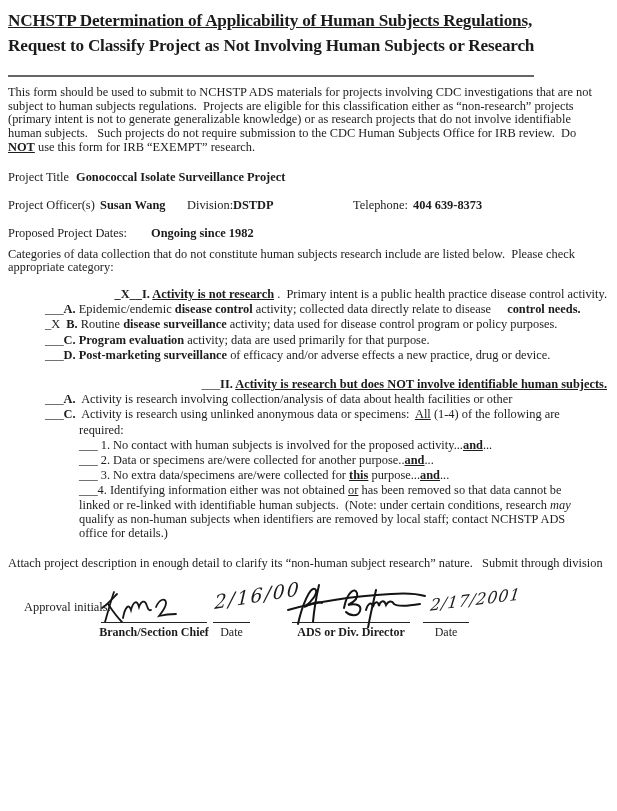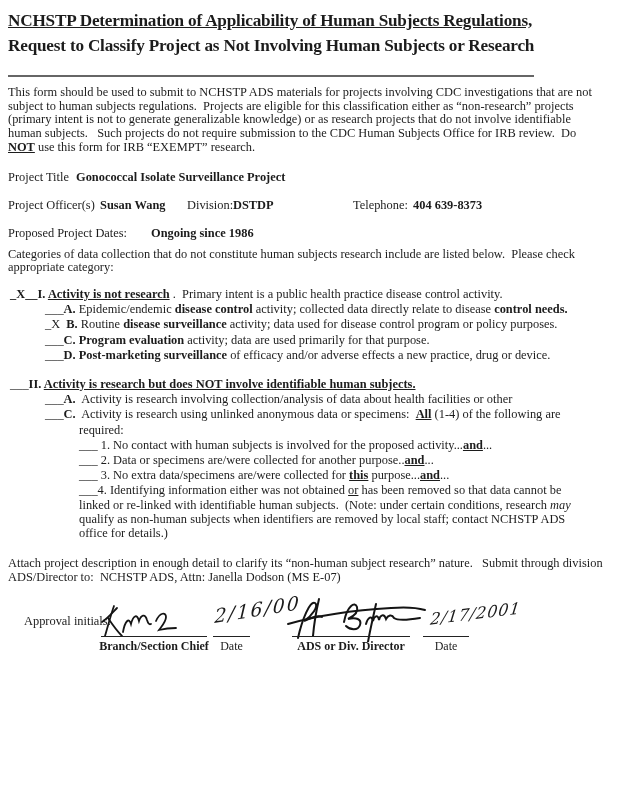--- a/index.html
+++ b/index.html
@@ -26,21 +26,21 @@
   .row-officer{margin-top:15px;}
   .row-dates{margin-top:15px;}
   .bold{font-weight:bold;}
   .categories{margin-top:9px;}
   .sec1{margin-top:12px;}
   .sec2{margin-top:14px;}
   .line{white-space:pre-wrap;line-height:15.2px;padding-left:8px;padding-right:10px;}
   .l1{padding-left:45px;}
   .l2{padding-left:79px;}
   .tight{line-height:14.2px;}
-  .outdent{padding-left:10px;}
+  .outdent{padding-left:10px;text-align:right;}
   .or-sep{font-weight:bold;padding-left:8px;margin-top:9px;line-height:15.2px;}
   .attach{margin-top:16px;}
   .attach .pline{line-height:14px;}
   .approval{position:relative;margin-top:14px;height:86px;}
   .approval .app-label{position:absolute;left:24px;top:16px;white-space:nowrap;}
   .sigline{position:absolute;top:38px;border-top:1.6px solid #222;}
   .siglabel{position:absolute;top:41px;text-align:center;font-size:12px;white-space:nowrap;}
   .sig-svg{position:absolute;}
   .hw{
     position:absolute;font-family:"DejaVu Serif",serif;font-style:italic;
@@ -76,54 +76,53 @@
     <span style="left:8px">Project Officer(s)</span>
     <span class="bold" style="left:100px">Susan Wang</span>
     <span style="left:187px">Division:</span>
     <span class="bold" style="left:233px">DSTDP</span>
     <span style="left:353px">Telephone:</span>
     <span class="bold" style="left:413px">404 639-8373</span>
   </div>
 
   <div class="fieldrow row-dates">
     <span style="left:8px">Proposed Project Dates:</span>
-    <span class="bold" style="left:151px">Ongoing since 1986</span>
+    <span class="bold" style="left:151px">Ongoing since 1982</span>
   </div>
 
   <div class="categories">
     <div class="pline">Categories of data collection that do not constitute human subjects research include are listed below.  Please check</div>
     <div class="pline">appropriate category:</div>
   </div>
 
   <section class="sec1">
     <div class="line outdent"><span style="font-weight: bold;">_X__I. </span><span style="font-weight: bold; text-decoration: underline;">Activity is not research</span><span> .  Primary intent is a public health practice disease control activity.</span></div>
-    <div class="line l1"><span>___</span><span style="font-weight: bold;">A.</span><span> Epidemic/endemic </span><span style="font-weight: bold;">disease control</span><span> activity; collected data directly relate to disease </span><span style="font-weight: bold;">control needs.</span></div>
+    <div class="line l1"><span>___</span><span style="font-weight: bold;">A.</span><span> Epidemic/endemic </span><span style="font-weight: bold;">disease control</span><span> activity; collected data directly relate to disease </span><span style="font-weight: bold; margin-left: 13px;">control needs.</span></div>
     <div class="line l1"><span>_X  </span><span style="font-weight: bold;">B.</span><span> Routine </span><span style="font-weight: bold;">disease surveillance</span><span> activity; data used for disease control program or policy purposes.</span></div>
     <div class="line l1"><span>___</span><span style="font-weight: bold;">C. Program evaluation</span><span> activity; data are used primarily for that purpose.</span></div>
     <div class="line l1"><span>___</span><span style="font-weight: bold;">D. Post-marketing surveillance</span><span> of efficacy and/or adverse effects a new practice, drug or device.</span></div>
   </section>
 
 
   <section class="sec2">
     <div class="line outdent"><span>___</span><span style="font-weight: bold;">II. </span><span style="font-weight: bold; text-decoration: underline;">Activity is research but does NOT involve identifiable human subjects.</span></div>
     <div class="line l1"><span>___</span><span style="font-weight: bold;">A.</span><span>  Activity is research involving collection/analysis of data about health facilities or other</span></div>
-    <div class="line l1"><span>___</span><span style="font-weight: bold;">C.</span><span>  Activity is research using unlinked anonymous data or specimens:  </span><span style="font-weight: bold; text-decoration: underline;">All</span><span> (1-4) of the following are</span></div>
+    <div class="line l1"><span>___</span><span style="font-weight: bold;">C.</span><span>  Activity is research using unlinked anonymous data or specimens:  </span><span style="font-weight: normal; text-decoration: underline;">All</span><span> (1-4) of the following are</span></div>
     <div class="line l2"><span>required:</span></div>
     <div class="line l2"><span>___</span><span> 1. No contact with human subjects is involved for the proposed activity...</span><span style="font-weight: bold; text-decoration: underline;">and</span><span>...</span></div>
     <div class="line l2"><span>___</span><span> 2. Data or specimens are/were collected for another purpose..</span><span style="font-weight: bold; text-decoration: underline;">and</span><span>...</span></div>
     <div class="line l2"><span>___</span><span> 3. No extra data/specimens are/were collected for </span><span style="font-weight: bold; text-decoration: underline;">this</span><span> purpose...</span><span style="font-weight: bold; text-decoration: underline;">and</span><span>...</span></div>
     <div class="line l2 tight"><span>___</span><span>4. Identifying information either was not obtained </span><span style="text-decoration: underline;">or</span><span> has been removed so that data cannot be</span></div>
     <div class="line l2 tight"><span>linked or re-linked with identifiable human subjects.  (Note: under certain conditions, research </span><span style="font-style: italic;">may</span></div>
     <div class="line l2 tight"><span>qualify as non-human subjects when identifiers are removed by local staff; contact NCHSTP ADS</span></div>
     <div class="line l2 tight"><span>office for details.)</span></div>
   </section>
 
   <div class="attach">
     <div class="pline">Attach project description in enough detail to clarify its “non-human subject research” nature.   Submit through division</div>
-    <div class="pline">ADS/Director to:  NCHSTP ADS, Attn: Janella Dodson (MS E-07)</div>
   </div>
 
   <div class="approval">
     <span class="app-label">Approval initials:</span>
 
     <svg class="sig-svg" style="left:98px;top:6px" width="90" height="34" viewBox="0 0 90 34">
       <g fill="none" stroke="#151515" stroke-width="1.8" stroke-linecap="round">
         <path d="M7,32 C10,22 13,10 16,2"></path>
         <path d="M4,18 C10,14 15,8 19,4"></path>
         <path d="M10,14 C14,20 19,27 24,32"></path>

